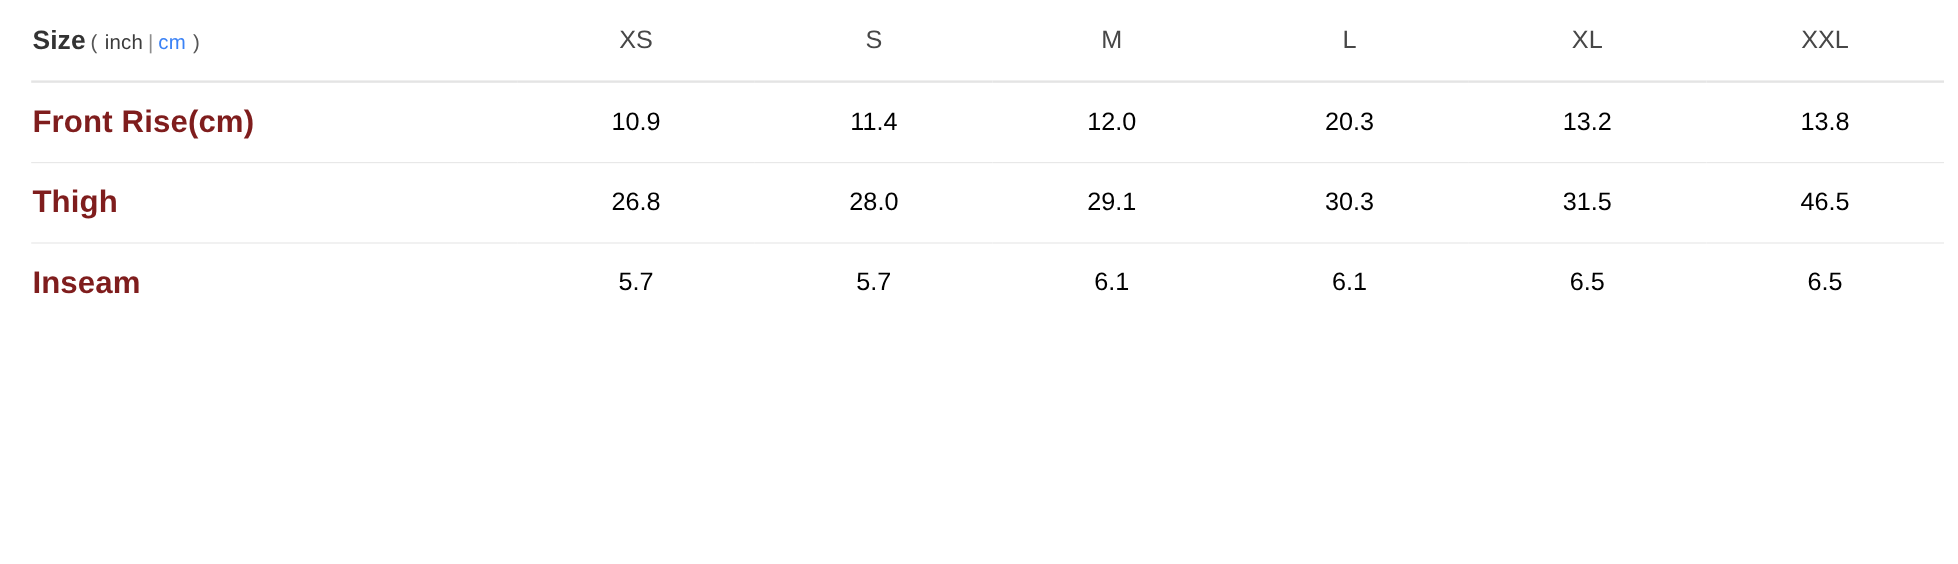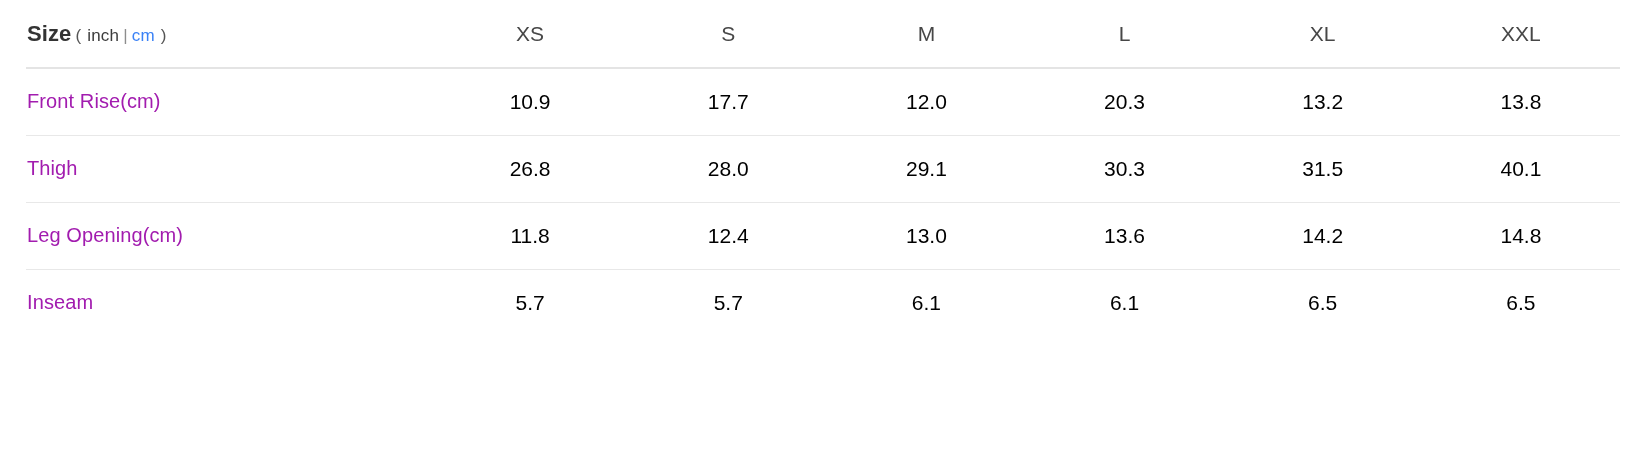--- a/index.html
+++ b/index.html
@@ -89,23 +89,23 @@
   tbody td {
     padding: 0;
     vertical-align: middle;
     font-size: 21px;
     color: #000000;
     font-weight: 400;
   }
 
   tbody td.row-label {
     text-align: left;
-    font-weight: 400;
-    color: #a21caf;
-    font-size: 20px;
+    font-weight: 700;
+    color: #7f1d1d;
+    font-size: 26px;
     padding-left: 1px;
     letter-spacing: .1px;
   }
 
   tbody td.value { text-align: center; }
 </style>
 </head>
 <body>
 
 <div class="size-chart">
@@ -120,43 +120,34 @@
         <th class="size-col">M</th>
         <th class="size-col">L</th>
         <th class="size-col">XL</th>
         <th class="size-col">XXL</th>
       </tr>
     </thead>
     <tbody>
       <tr>
         <td class="row-label">Front Rise(cm)</td>
         <td class="value">10.9</td>
-        <td class="value">17.7</td>
+        <td class="value">11.4</td>
         <td class="value">12.0</td>
         <td class="value">20.3</td>
         <td class="value">13.2</td>
         <td class="value">13.8</td>
       </tr>
       <tr>
         <td class="row-label">Thigh</td>
         <td class="value">26.8</td>
         <td class="value">28.0</td>
         <td class="value">29.1</td>
         <td class="value">30.3</td>
         <td class="value">31.5</td>
-        <td class="value">40.1</td>
-      </tr>
-      <tr>
-        <td class="row-label">Leg Opening(cm)</td>
-        <td class="value">11.8</td>
-        <td class="value">12.4</td>
-        <td class="value">13.0</td>
-        <td class="value">13.6</td>
-        <td class="value">14.2</td>
-        <td class="value">14.8</td>
+        <td class="value">46.5</td>
       </tr>
       <tr>
         <td class="row-label">Inseam</td>
         <td class="value">5.7</td>
         <td class="value">5.7</td>
         <td class="value">6.1</td>
         <td class="value">6.1</td>
         <td class="value">6.5</td>
         <td class="value">6.5</td>
       </tr>

